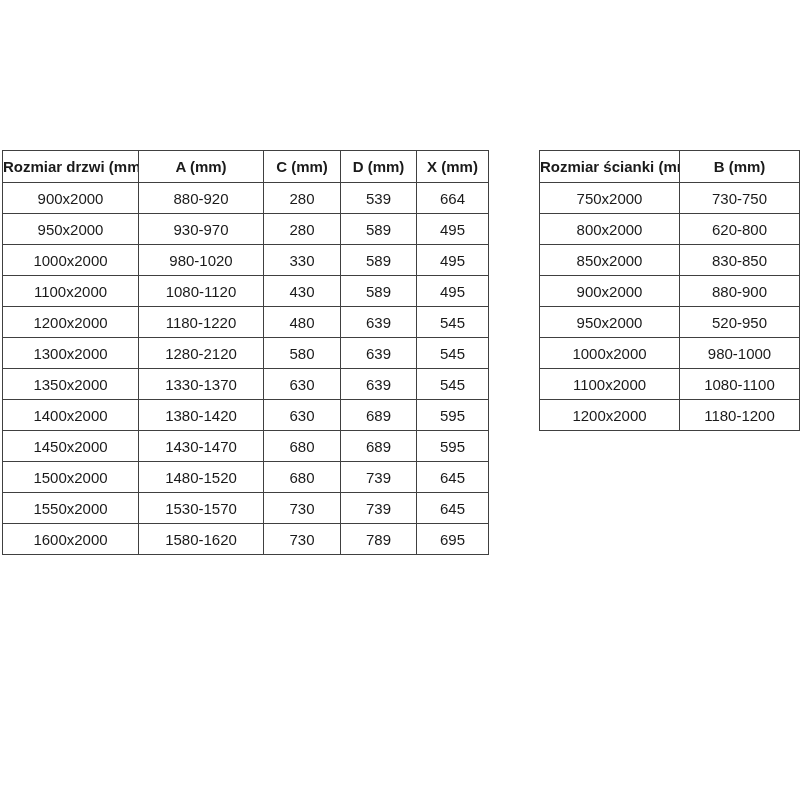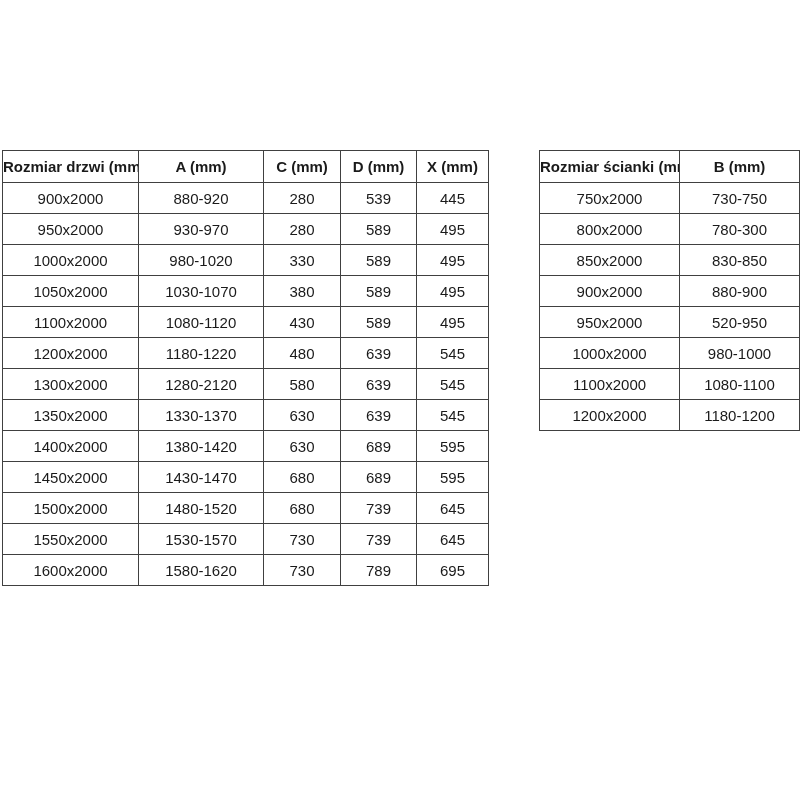--- a/index.html
+++ b/index.html
@@ -77,40 +77,33 @@
             <th>D (mm)</th>
             <th>X (mm)</th>
           </tr>
       </thead>
       <tbody>
           <tr>
             <td>900x2000</td>
             <td>880-920</td>
             <td>280</td>
             <td>539</td>
-            <td>445</td>
+            <td>664</td>
           </tr>
           <tr>
             <td>950x2000</td>
             <td>930-970</td>
             <td>280</td>
             <td>589</td>
             <td>495</td>
           </tr>
           <tr>
             <td>1000x2000</td>
             <td>980-1020</td>
             <td>330</td>
-            <td>589</td>
-            <td>495</td>
-          </tr>
-          <tr>
-            <td>1050x2000</td>
-            <td>1030-1070</td>
-            <td>380</td>
             <td>589</td>
             <td>495</td>
           </tr>
           <tr>
             <td>1100x2000</td>
             <td>1080-1120</td>
             <td>430</td>
             <td>589</td>
             <td>495</td>
           </tr>
@@ -182,21 +175,21 @@
             <th>B (mm)</th>
           </tr>
       </thead>
       <tbody>
           <tr>
             <td>750x2000</td>
             <td>730-750</td>
           </tr>
           <tr>
             <td>800x2000</td>
-            <td>780-300</td>
+            <td>620-800</td>
           </tr>
           <tr>
             <td>850x2000</td>
             <td>830-850</td>
           </tr>
           <tr>
             <td>900x2000</td>
             <td>880-900</td>
           </tr>
           <tr>

